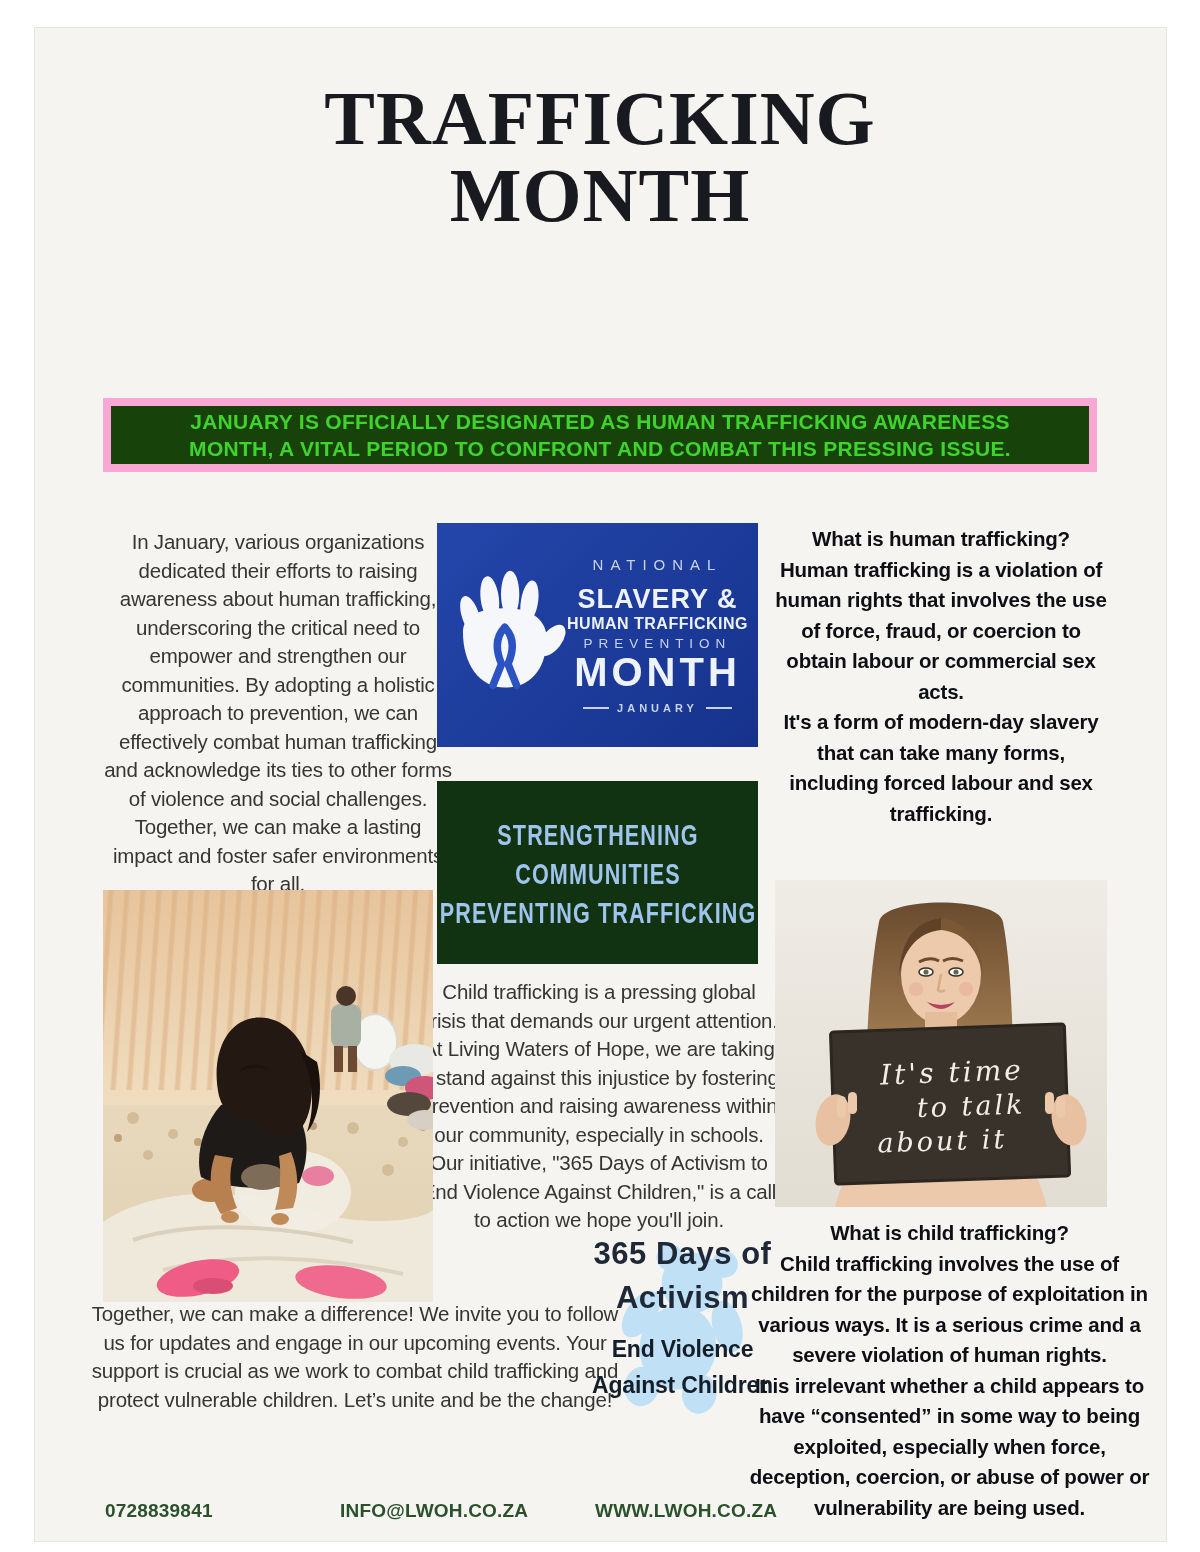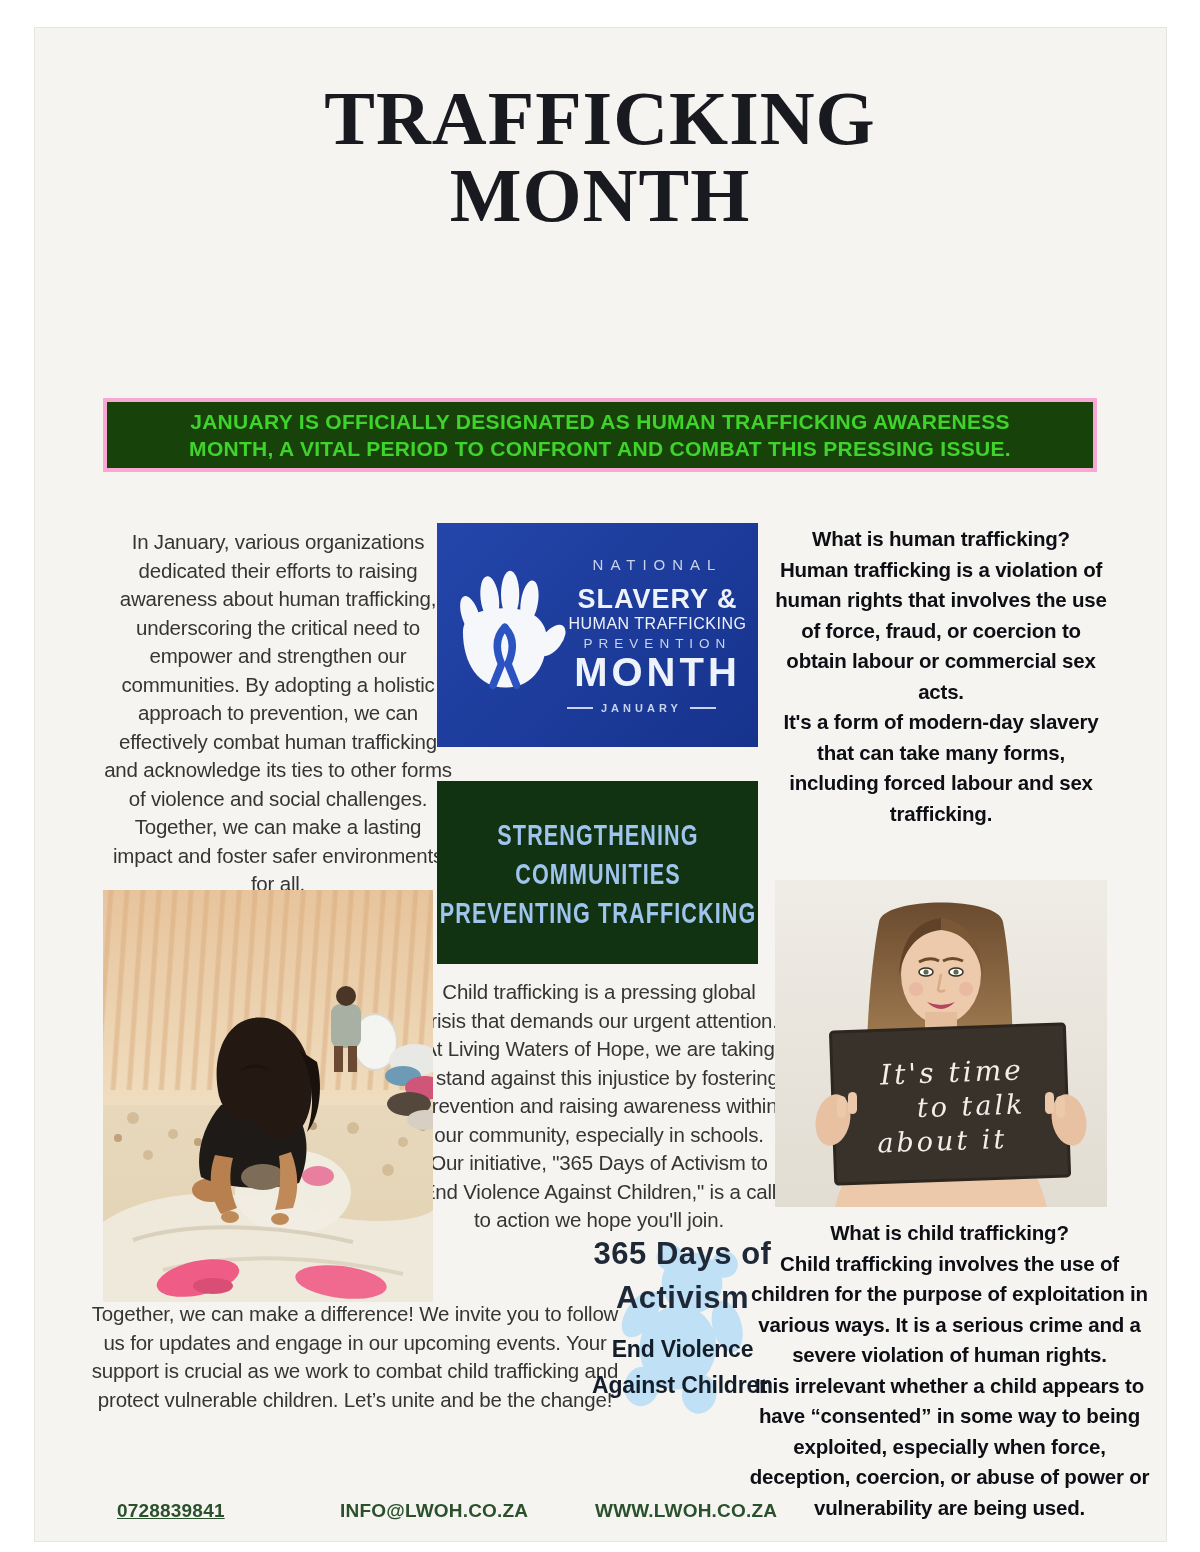--- a/index.html
+++ b/index.html
@@ -8,44 +8,44 @@
   .sheet{position:absolute;left:35px;top:28px;width:1131px;height:1513px;background:#f5f4f0;
          box-shadow:0 0 0 1px #e6e5e0;}
   .abs{position:absolute;}
 
   
   .title{left:0;top:80px;width:1200px;text-align:center;
          font-family:"Liberation Serif", serif;font-weight:700;color:#181a1f;
          font-size:76px;line-height:77px;letter-spacing:1px;}
 
   
-  .banner{left:103px;top:398px;width:994px;height:74px;background:#17430b;border:4px solid #f9a8d4;
+  .banner{left:103px;top:398px;width:994px;height:74px;background:#17430b;border:8px solid #f9a8d4;
           box-sizing:border-box;display:flex;align-items:center;justify-content:center;padding:0 44px;}
   .banner span{color:#40d32c;font-weight:700;font-size:21px;line-height:27px;text-align:center;letter-spacing:.3px;}
 
   
   .para{color:#353535;font-size:20.5px;line-height:28.5px;letter-spacing:-.2px;}
   .intro{left:104px;top:528px;width:348px;text-align:center;}
   .childpara{left:418px;top:978px;width:362px;text-align:center;}
   .together{left:88px;top:1300px;width:534px;text-align:center;}
 
   .boldcol{color:#0d0f15;font-weight:700;font-size:20.5px;line-height:30.5px;text-align:center;letter-spacing:-.2px;}
   .whatht{left:770px;top:524px;width:342px;}
   .whatct{left:742px;top:1218px;width:415px;}
 
   
   .card{left:437px;top:523px;width:321px;height:224px;background:linear-gradient(135deg,#2446ab,#16328c);
         display:flex;align-items:center;padding:0 10px 0 12px;box-sizing:border-box;}
   .card .txt{flex:1;text-align:center;color:#eef2fa;}
   .c-nat{font-size:15px;letter-spacing:7px;color:#c9d4ec;margin-bottom:11px;}
   .c-slav{font-size:27px;font-weight:700;letter-spacing:1px;}
-  .c-ht{font-size:16px;font-weight:400;letter-spacing:.5px;margin-top:0;}
+  .c-ht{font-size:16px;font-weight:700;letter-spacing:.5px;margin-top:0;}
   .c-prev{font-size:13.5px;letter-spacing:6px;color:#c9d4ec;margin-top:3px;}
   .c-month{font-size:40px;font-weight:700;letter-spacing:4px;line-height:42px;}
-  .c-jan{display:flex;align-items:center;justify-content:flex-start;gap:8px;margin-top:9px;}
+  .c-jan{display:flex;align-items:center;justify-content:center;gap:8px;margin-top:9px;}
   .c-jan span{font-size:11px;letter-spacing:4px;color:#c9d4ec;font-weight:700;}
   .c-rule{width:26px;border-top:2px solid #c9d4ec;}
 
   
   .greenbox{left:437px;top:781px;width:321px;height:183px;background:#123311;overflow:hidden;}
   .gb-inner{position:absolute;left:50%;top:50%;width:450px;transform:translate(-50%,-50%) scaleX(.72);
             text-align:center;color:#9fc4ed;font-weight:700;font-size:30px;line-height:39px;letter-spacing:1.5px;}
 
   
   .photoL{left:103px;top:890px;width:330px;height:412px;overflow:hidden;}
@@ -57,21 +57,21 @@
   .act-line{position:absolute;width:100%;text-align:center;font-family:Liberation Sans, sans-serif;
             font-weight:700;color:#1e2836;font-size:31px;letter-spacing:.5px;}
   .act-l1{top:8px;}
   .act-l2{top:52px;}
   .act-b{position:absolute;width:100%;text-align:center;font-weight:700;color:#141d2a;font-size:23px;letter-spacing:-.2px;}
   .act-l3{top:108px;}
   .act-l4{top:144px;}
 
   
   .contact{top:1500px;color:#2a512c;font-weight:700;font-size:19px;letter-spacing:.2px;}
-  .c-phone{left:117px;text-decoration:underline;}
+  .c-phone{left:105px;}
   .c-email{left:340px;}
   .c-web{left:595px;}
 </style>
 </head>
 <body>
 
 <div class="canvas">
   <div class="sheet"></div>
 
   <div class="abs title">

